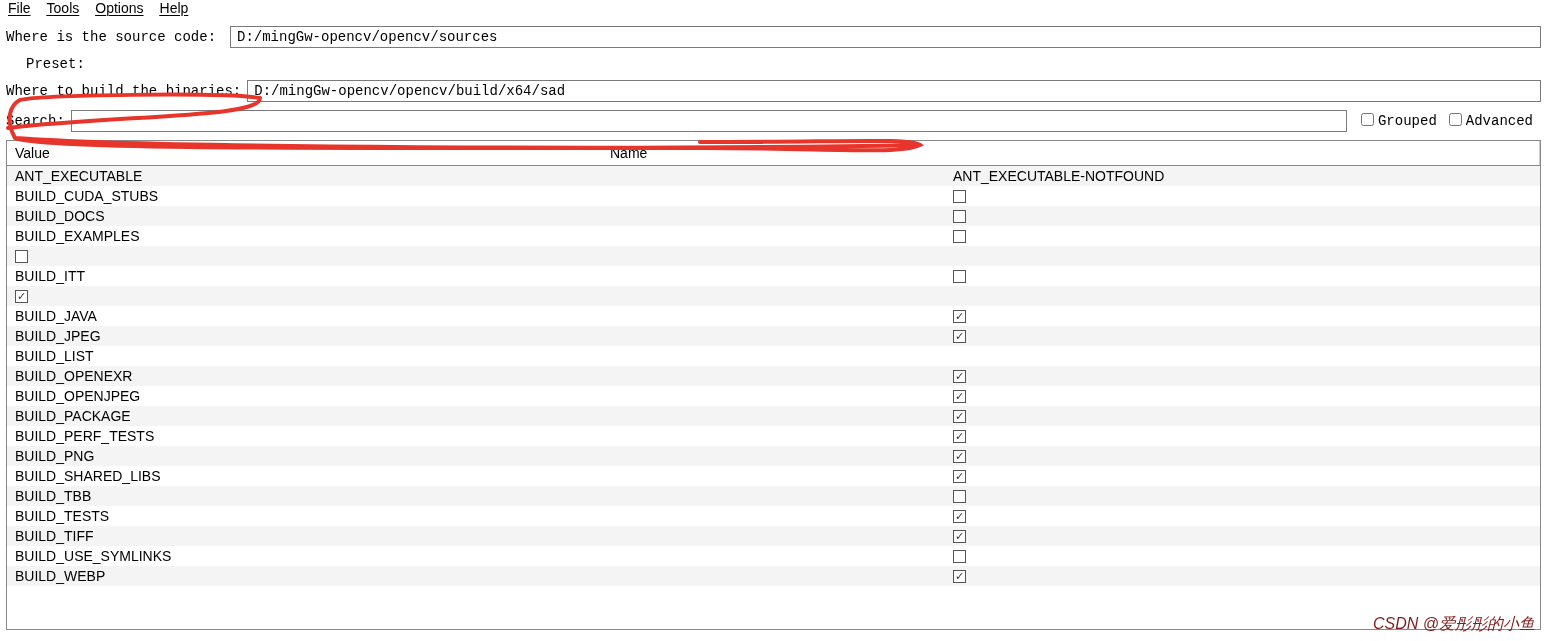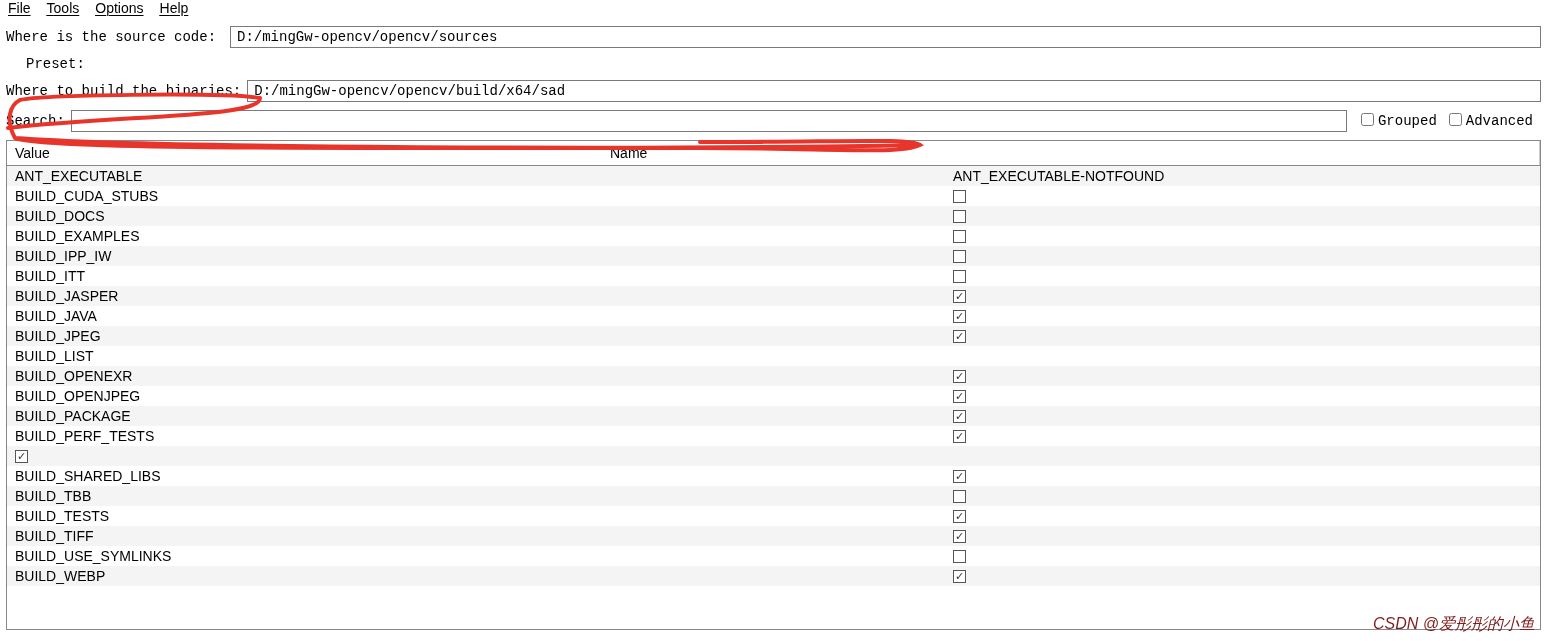--- a/index.html
+++ b/index.html
@@ -95,33 +95,31 @@
           <span class="cell-chk"></span>
         </div>
       </div>
       <div class="trow">
         <div class="td-name">BUILD_EXAMPLES</div>
         <div class="td-value">
           <span class="cell-chk"></span>
         </div>
       </div>
       <div class="trow">
-        <div class="td-name">BUILD_IPP_IW</div>
         <div class="td-value">
           <span class="cell-chk"></span>
         </div>
       </div>
       <div class="trow">
         <div class="td-name">BUILD_ITT</div>
         <div class="td-value">
           <span class="cell-chk"></span>
         </div>
       </div>
       <div class="trow">
-        <div class="td-name">BUILD_JASPER</div>
         <div class="td-value">
           <span class="cell-chk checked"></span>
         </div>
       </div>
       <div class="trow">
         <div class="td-name">BUILD_JAVA</div>
         <div class="td-value">
           <span class="cell-chk checked"></span>
         </div>
       </div>
@@ -153,20 +151,21 @@
           <span class="cell-chk checked"></span>
         </div>
       </div>
       <div class="trow">
         <div class="td-name">BUILD_PERF_TESTS</div>
         <div class="td-value">
           <span class="cell-chk checked"></span>
         </div>
       </div>
       <div class="trow">
+        <div class="td-name">BUILD_PNG</div>
         <div class="td-value">
           <span class="cell-chk checked"></span>
         </div>
       </div>
       <div class="trow">
         <div class="td-name">BUILD_SHARED_LIBS</div>
         <div class="td-value">
           <span class="cell-chk checked"></span>
         </div>
       </div>

